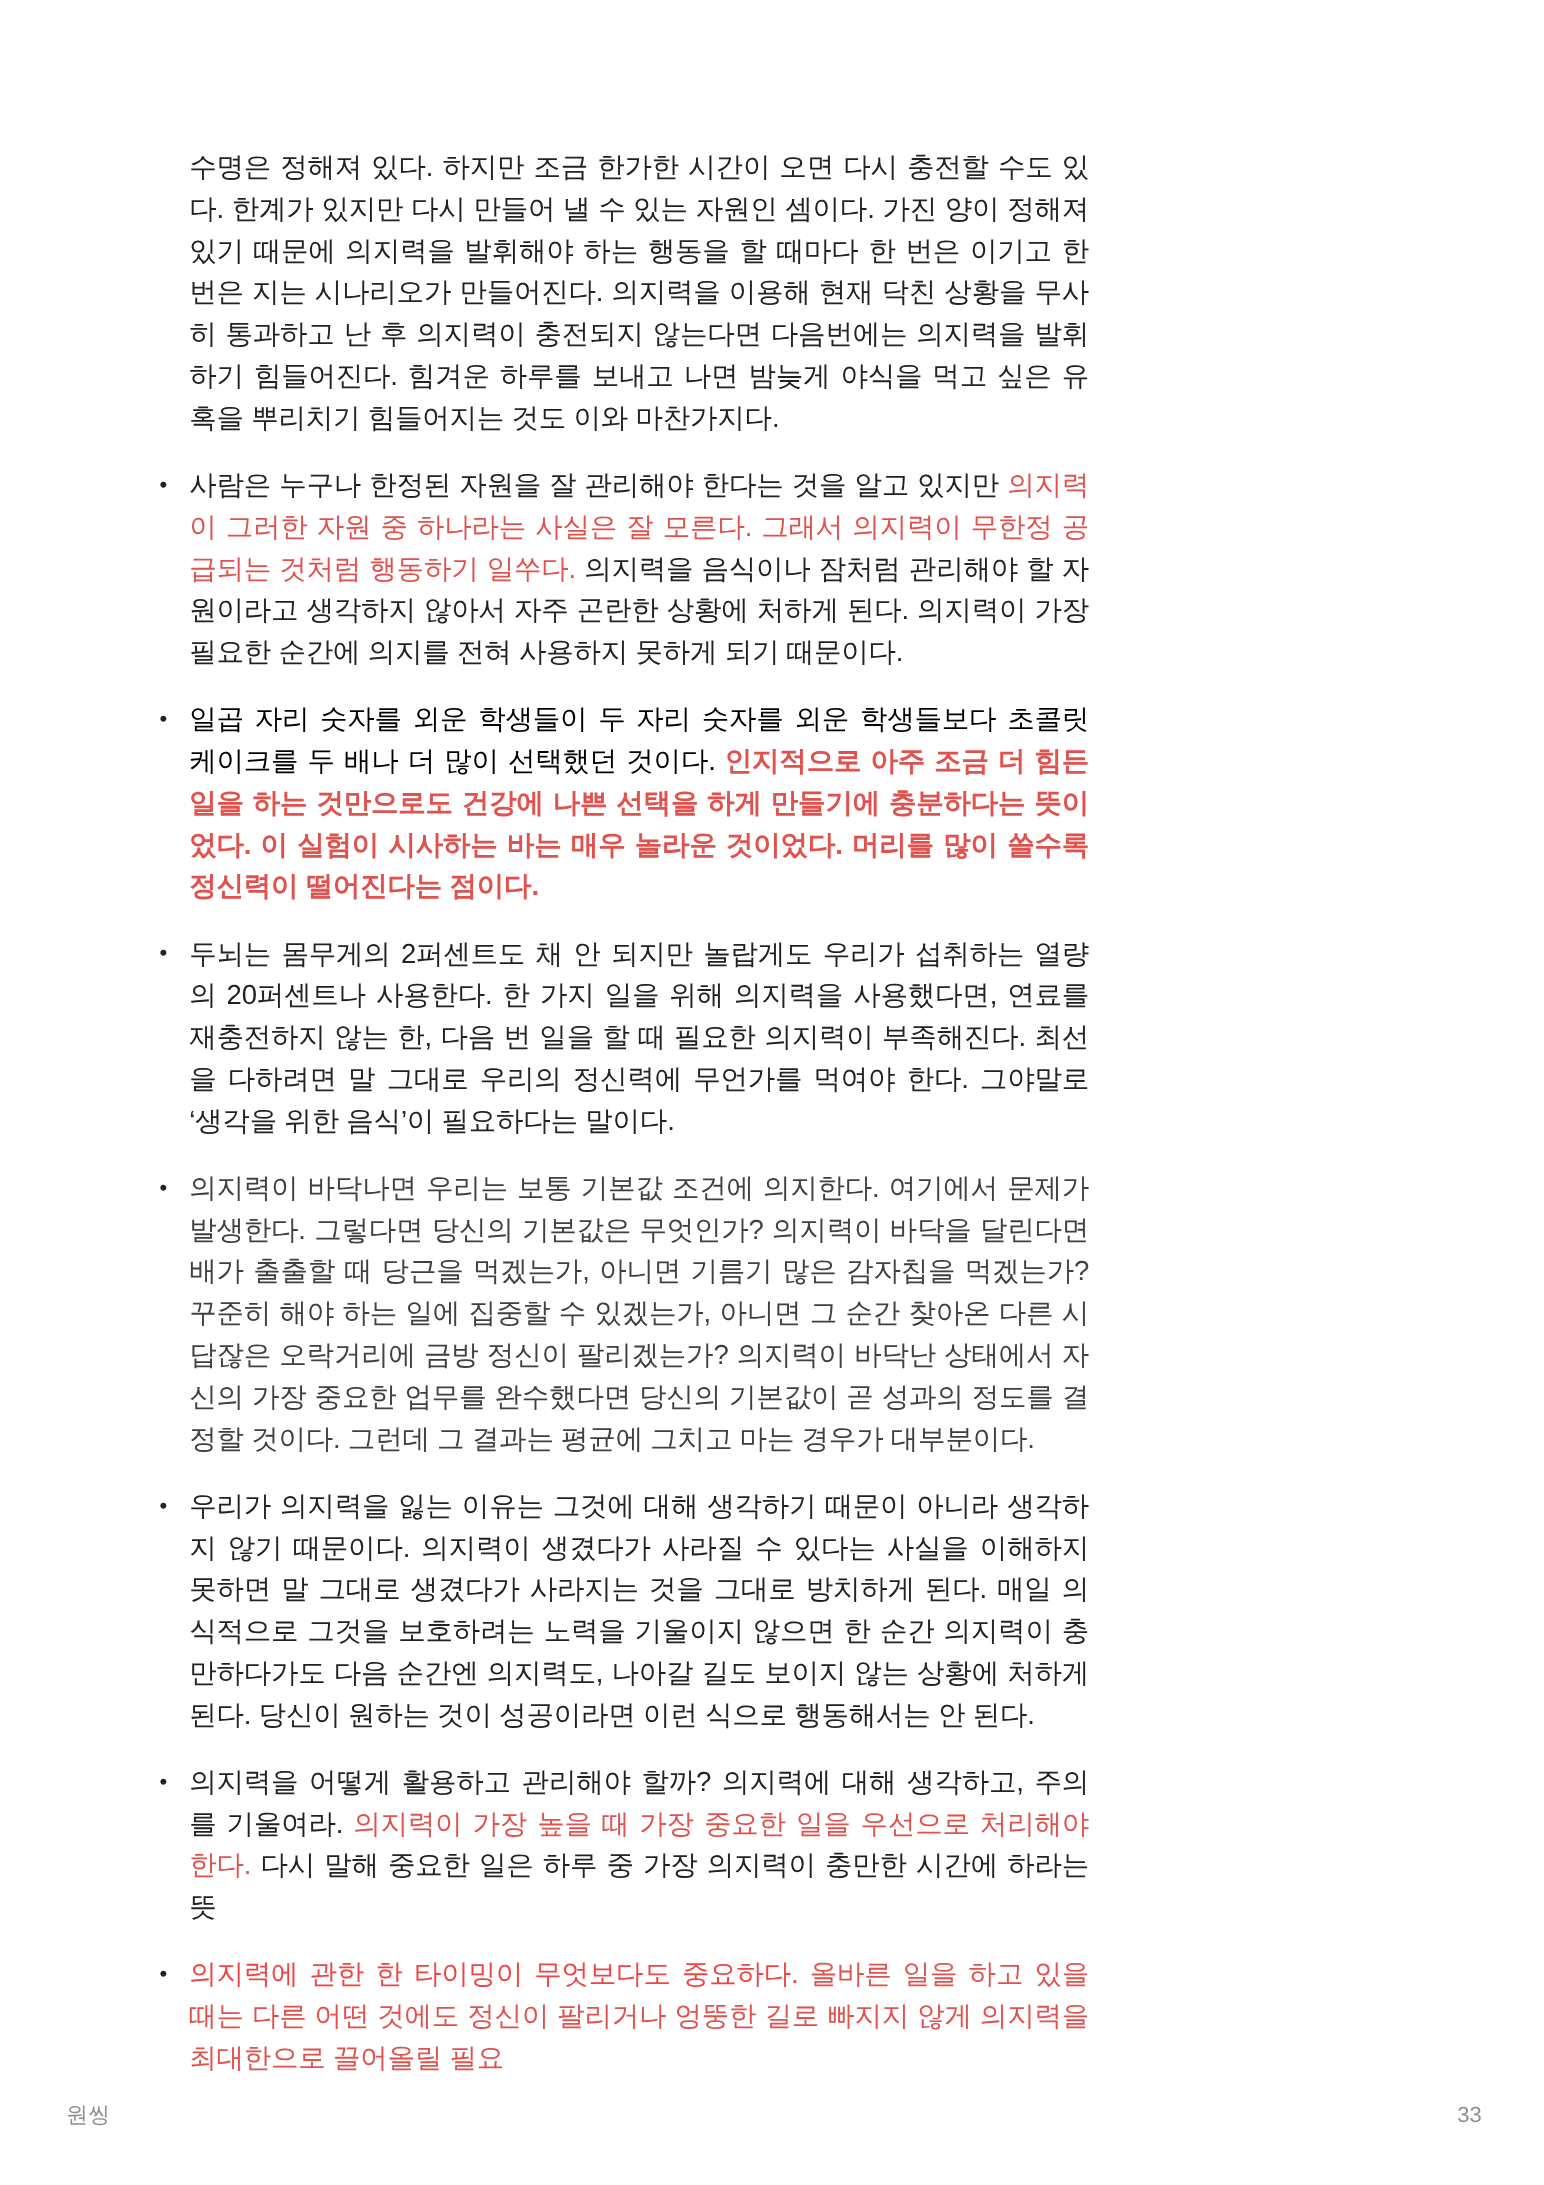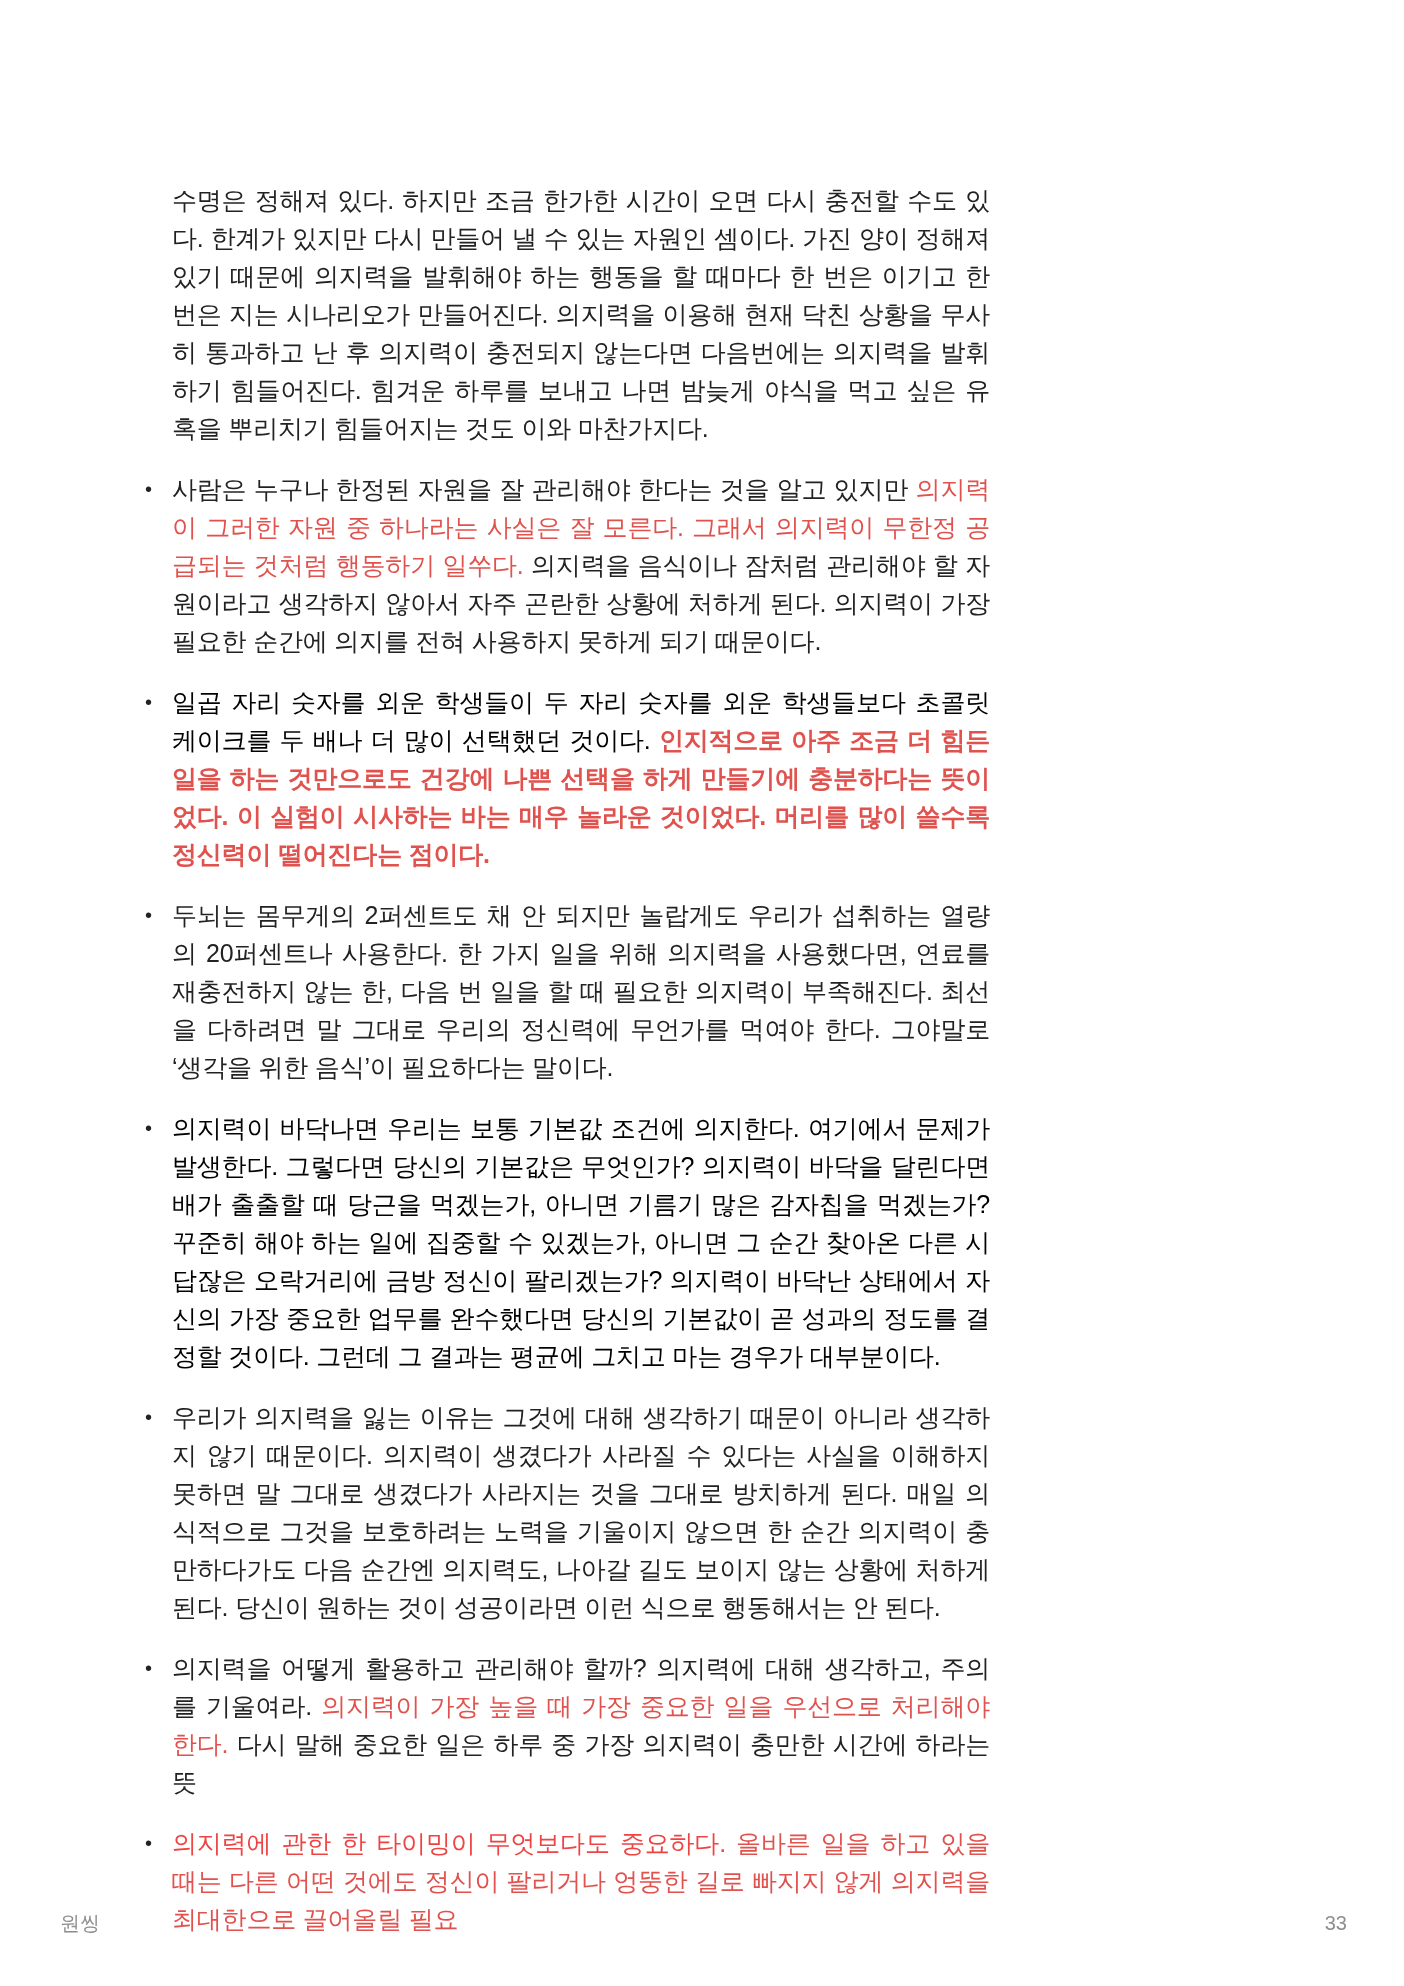--- a/index.html
+++ b/index.html
@@ -11,21 +11,20 @@
     height: 1986px;
     position: relative;
     background: #ffffff;
     font-family: "Liberation Sans", "DejaVu Sans", sans-serif;
     overflow: hidden;
   }
   .page {
     position: absolute;
     inset: 0;
     background: #ffffff;
-    margin-top: 48px;
   }
   .content {
     position: absolute;
     top: 133px;
     left: 172px;
     width: 818px;
   }
   .para {
     position: relative;
     font-size: 25px;
@@ -67,21 +66,21 @@
 </style>
 </head>
 <body>
 
 <div class="page">
   <div class="content">
       <div class="para"><span class="plain" style="color: rgb(34, 34, 34);">수명은 정해져 있다. 하지만 조금 한가한 시간이 오면 다시 충전할 수도 있다. 한계가 있지만 다시 만들어 낼 수 있는 자원인 셈이다. 가진 양이 정해져 있기 때문에 의지력을 발휘해야 하는 행동을 할 때마다 한 번은 이기고 한 번은 지는 시나리오가 만들어진다. 의지력을 이용해 현재 닥친 상황을 무사히 통과하고 난 후 의지력이 충전되지 않는다면 다음번에는 의지력을 발휘하기 힘들어진다. 힘겨운 하루를 보내고 나면 밤늦게 야식을 먹고 싶은 유혹을 뿌리치기 힘들어지는 것도 이와 마찬가지다.</span></div>
       <div class="para"><span class="bullet">•</span><span class="plain" style="color: rgb(34, 34, 34);">사람은 누구나 한정된 자원을 잘 관리해야 한다는 것을 알고 있지만 </span><span class="hl" style="color: rgb(224, 82, 78);">의지력이 그러한 자원 중 하나라는 사실은 잘 모른다. 그래서 의지력이 무한정 공급되는 것처럼 행동하기 일쑤다.</span><span class="plain" style="color: rgb(34, 34, 34);"> 의지력을 음식이나 잠처럼 관리해야 할 자원이라고 생각하지 않아서 자주 곤란한 상황에 처하게 된다. 의지력이 가장 필요한 순간에 의지를 전혀 사용하지 못하게 되기 때문이다.</span></div>
       <div class="para"><span class="bullet">•</span><span class="plain" style="color: #000000;">일곱 자리 숫자를 외운 학생들이 두 자리 숫자를 외운 학생들보다 초콜릿 케이크를 두 배나 더 많이 선택했던 것이다. </span><span class="hl" style="color: rgb(224, 82, 78); font-weight: bold;">인지적으로 아주 조금 더 힘든 일을 하는 것만으로도 건강에 나쁜 선택을 하게 만들기에 충분하다는 뜻이었다. 이 실험이 시사하는 바는 매우 놀라운 것이었다. 머리를 많이 쓸수록 정신력이 떨어진다는 점이다.</span></div>
       <div class="para"><span class="bullet">•</span><span class="plain" style="color: rgb(34, 34, 34);">두뇌는 몸무게의 2퍼센트도 채 안 되지만 놀랍게도 우리가 섭취하는 열량의 20퍼센트나 사용한다. 한 가지 일을 위해 의지력을 사용했다면, 연료를 재충전하지 않는 한, 다음 번 일을 할 때 필요한 의지력이 부족해진다. 최선을 다하려면 말 그대로 우리의 정신력에 무언가를 먹여야 한다. 그야말로 ‘생각을 위한 음식’이 필요하다는 말이다.</span></div>
-      <div class="para"><span class="bullet">•</span><span class="plain" style="color: #000000;">의지력이 바닥나면 우리는 보통 기본값 조건에 의지한다. 여기에서 문제가 발생한다. 그렇다면 당신의 기본값은 무엇인가? 의지력이 바닥을 달린다면 배가 출출할 때 당근을 먹겠는가, 아니면 기름기 많은 감자칩을 먹겠는가? 꾸준히 해야 하는 일에 집중할 수 있겠는가, 아니면 그 순간 찾아온 다른 시답잖은 오락거리에 금방 정신이 팔리겠는가? 의지력이 바닥난 상태에서 자신의 가장 중요한 업무를 완수했다면 당신의 기본값이 곧 성과의 정도를 결정할 것이다. 그런데 그 결과는 평균에 그치고 마는 경우가 대부분이다.</span></div>
+      <div class="para"><span class="bullet">•</span><span class="plain" style="color: #404040;">의지력이 바닥나면 우리는 보통 기본값 조건에 의지한다. 여기에서 문제가 발생한다. 그렇다면 당신의 기본값은 무엇인가? 의지력이 바닥을 달린다면 배가 출출할 때 당근을 먹겠는가, 아니면 기름기 많은 감자칩을 먹겠는가? 꾸준히 해야 하는 일에 집중할 수 있겠는가, 아니면 그 순간 찾아온 다른 시답잖은 오락거리에 금방 정신이 팔리겠는가? 의지력이 바닥난 상태에서 자신의 가장 중요한 업무를 완수했다면 당신의 기본값이 곧 성과의 정도를 결정할 것이다. 그런데 그 결과는 평균에 그치고 마는 경우가 대부분이다.</span></div>
       <div class="para"><span class="bullet">•</span><span class="plain" style="color: rgb(34, 34, 34);">우리가 의지력을 잃는 이유는 그것에 대해 생각하기 때문이 아니라 생각하지 않기 때문이다. 의지력이 생겼다가 사라질 수 있다는 사실을 이해하지 못하면 말 그대로 생겼다가 사라지는 것을 그대로 방치하게 된다. 매일 의식적으로 그것을 보호하려는 노력을 기울이지 않으면 한 순간 의지력이 충만하다가도 다음 순간엔 의지력도, 나아갈 길도 보이지 않는 상황에 처하게 된다. 당신이 원하는 것이 성공이라면 이런 식으로 행동해서는 안 된다.</span></div>
       <div class="para"><span class="bullet">•</span><span class="plain" style="color: rgb(34, 34, 34);">의지력을 어떻게 활용하고 관리해야 할까? 의지력에 대해 생각하고, 주의를 기울여라. </span><span class="hl" style="color: rgb(224, 82, 78);">의지력이 가장 높을 때 가장 중요한 일을 우선으로 처리해야 한다.</span><span class="plain" style="color: rgb(34, 34, 34);"> 다시 말해 중요한 일은 하루 중 가장 의지력이 충만한 시간에 하라는 뜻</span></div>
       <div class="para"><span class="bullet">•</span><span class="plain" style="color: #ef4444;">의지력에 관한 한 타이밍이 무엇보다도 중요하다. </span><span class="hl" style="color: rgb(224, 82, 78);">올바른 일을 하고 있을 때는 다른 어떤 것에도 정신이 팔리거나 엉뚱한 길로 빠지지 않게 의지력을 최대한으로 끌어올릴 필요</span></div>
     </div>
   <div class="footer">
     <span>원씽</span>
     <span>33</span>
   </div>
 </div>
 

